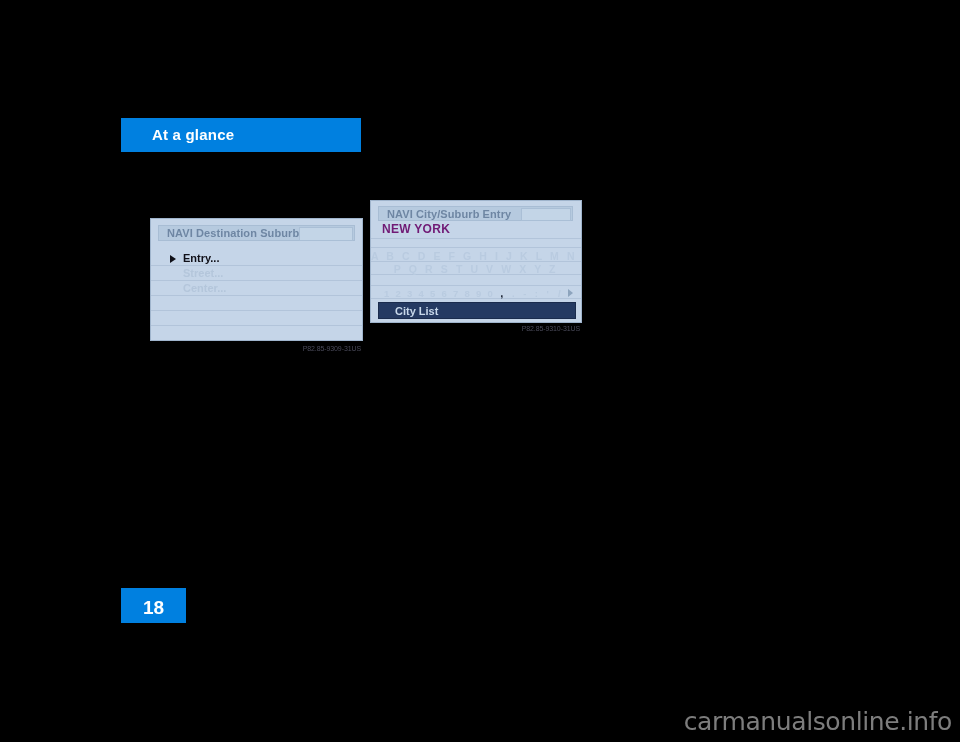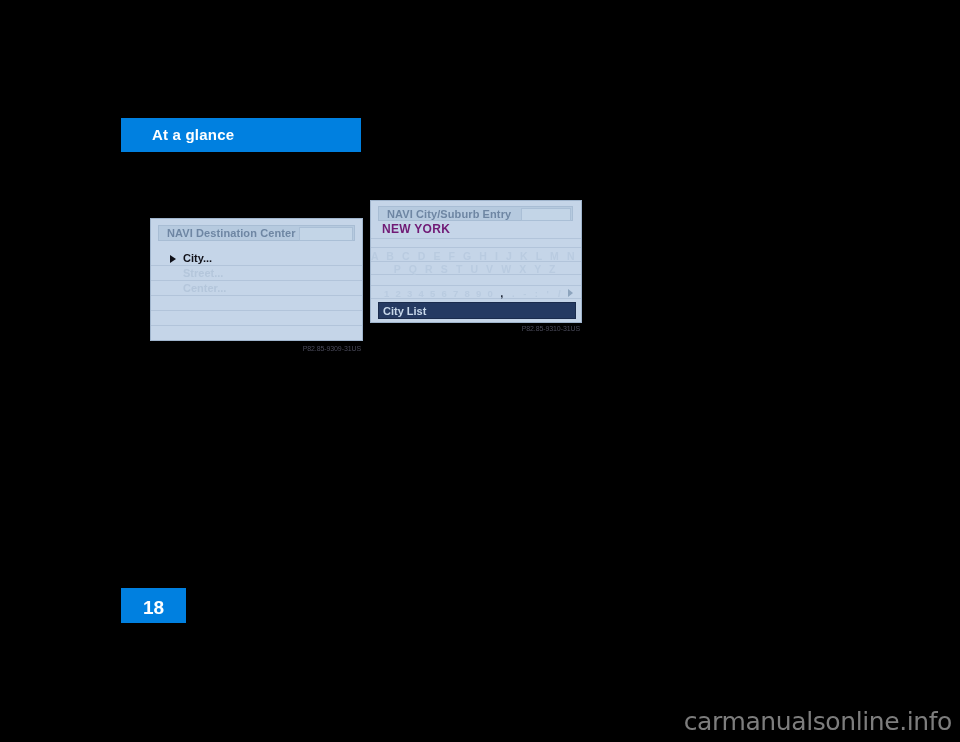--- a/index.html
+++ b/index.html
@@ -260,21 +260,21 @@
     background: #253a62;
     border: 1px solid #1b2c4d;
     box-sizing: border-box;
     display: flex;
     align-items: center;
   }
   .city-list-label {
     font-size: 11px;
     font-weight: bold;
     color: #c8d8ea;
-    padding-left: 4px;
+    padding-left: 16px;
     white-space: nowrap;
   }
   #fig-city .caption { top: 125px; }
 
   
   .watermark {
     position: absolute;
     right: 8px;
     bottom: 6px;
     font-size: 25px;
@@ -290,28 +290,28 @@
 <div class="page">
 
   <div class="header-banner">
     <div class="header-title">At a glance</div>
   </div>
 
   <div class="figure" id="fig-dest">
     <div class="screen">
 
       <div class="navi-titlebar">
-        <span class="navi-title-text">NAVI Destination Center</span>
+        <span class="navi-title-text">NAVI Destination Suburb</span>
         <span class="navi-title-field"></span>
       </div>
 
       <div class="dest-list">
         <div class="dest-row active">
           <span class="dest-arrow"></span>
-          <span class="label">City...</span>
+          <span class="label">Entry...</span>
         </div>
         <div class="dest-row dim">
           <span class="label">Street...</span>
         </div>
         <div class="dest-row dim">
           <span class="label">Center...</span>
         </div>
         <div class="dest-row"></div>
         <div class="dest-row"></div>
         <div class="dest-row"></div>

